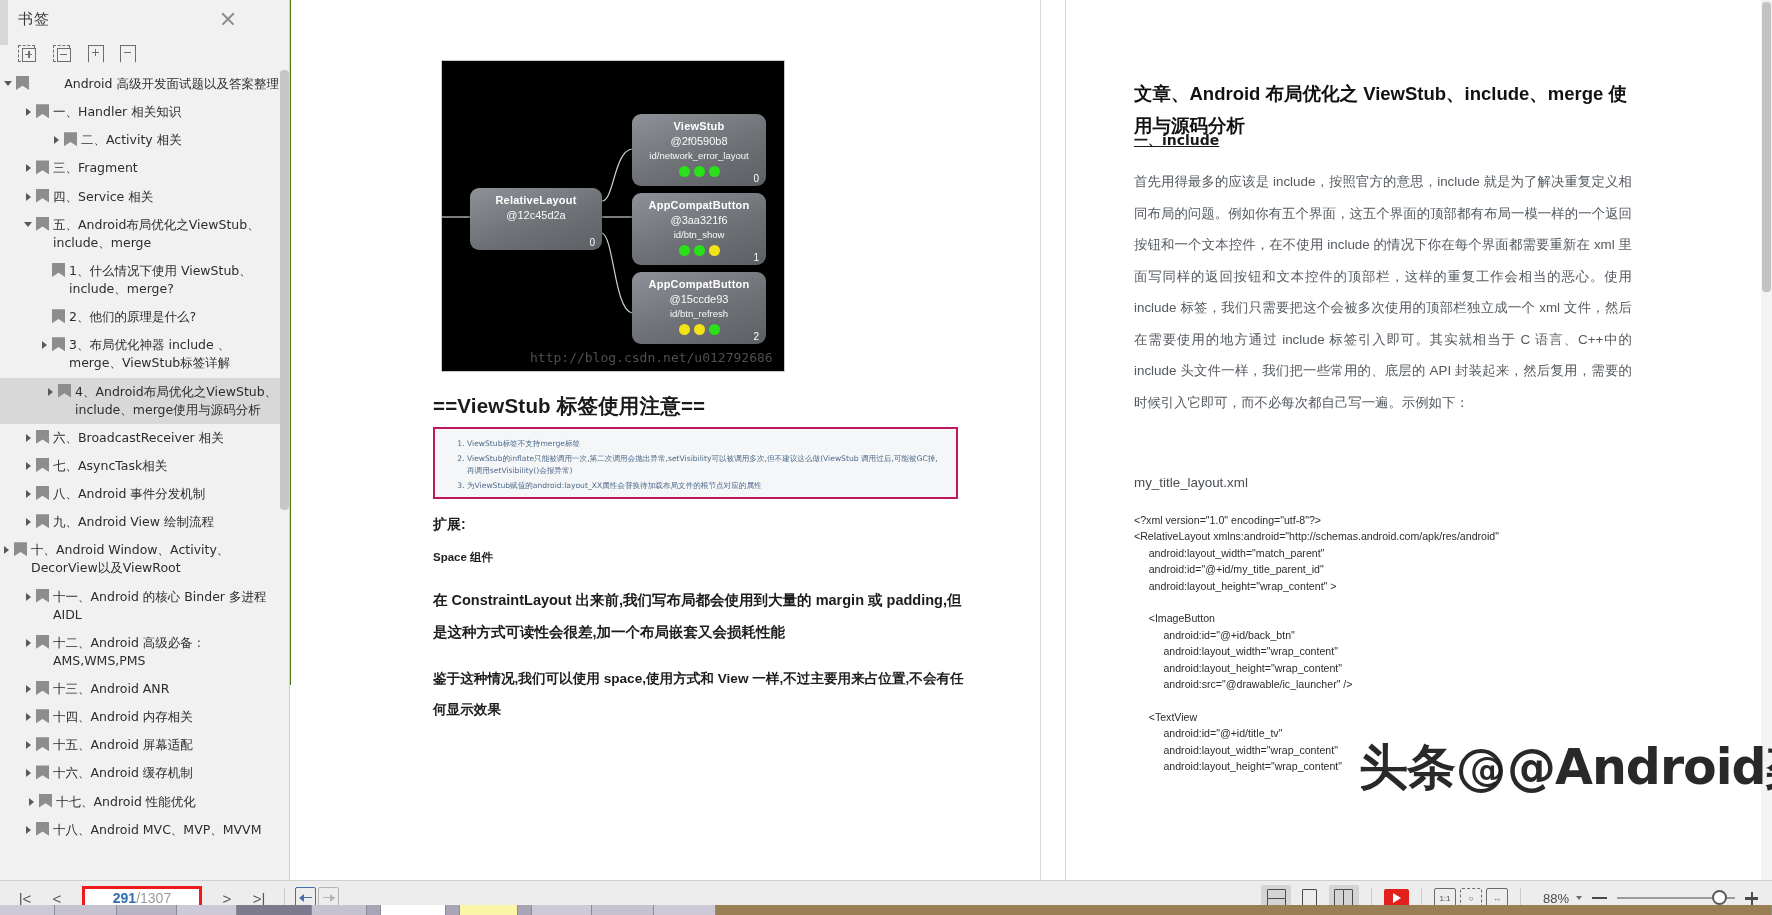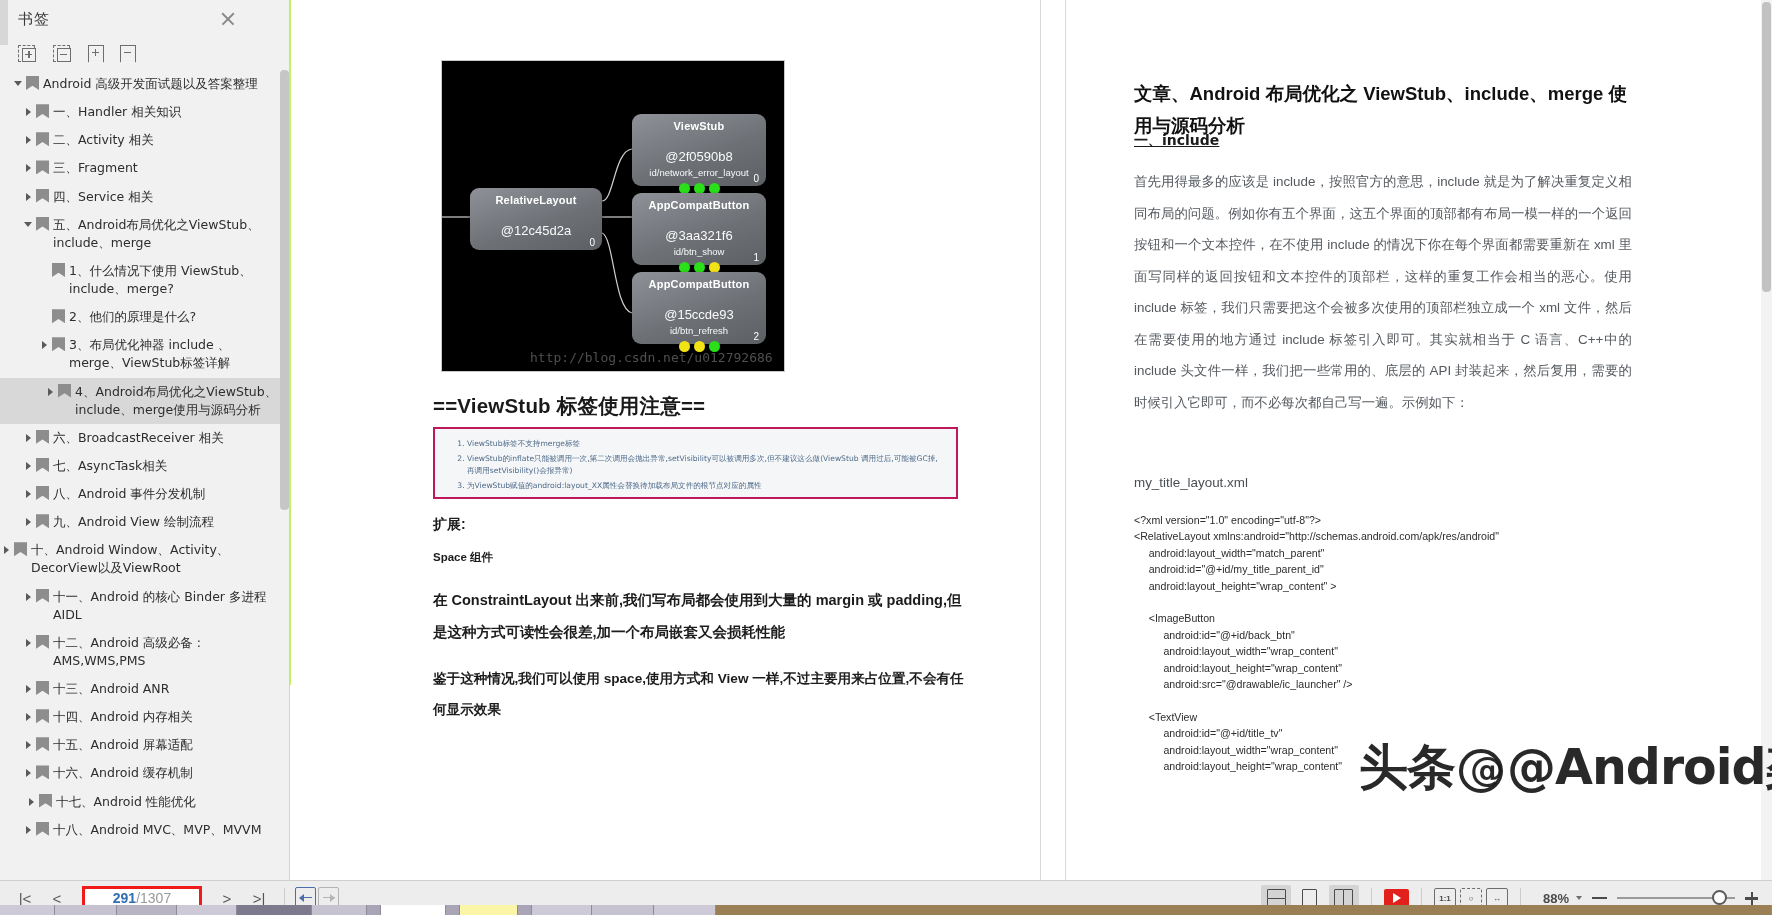--- a/index.html
+++ b/index.html
@@ -2,21 +2,21 @@
 <html><head>
 <meta charset="utf-8">
 <style>
   * { box-sizing: border-box; margin: 0; padding: 0; }
   html, body {
     width: 1772px; height: 915px;
     overflow: hidden;
     font-family: "Liberation Sans", sans-serif;
     background: #ffffff;
   }
-  #app { position: relative; width: 1772px; height: 685px; background: #bef264; }
+  #app { position: relative; width: 1772px; height: 685px; background: #4d7c0f; }
 
   
   #sidebar {
     position: absolute; left: 0; top: 0;
     width: 290px; height: 880px;
     background: #f1f1f1;
     border-right: 1px solid #d2d2d2;
     overflow: hidden;
   }
   .sb-header {
@@ -118,21 +118,21 @@
   .sqico .arr { position: absolute; left: 4px; top: 9px; width: 12px; height: 1.6px; background: #4a6ea9; }
   .sqico.dim .arr { background: #b4b4b4; }
   .sqico .arrhead {
     position: absolute; top: 6px; width: 0; height: 0;
     border-top: 4px solid transparent; border-bottom: 4px solid transparent;
   }
   .sqico.left .arrhead  { left: 3px; border-right: 5px solid #4a6ea9; }
   .sqico.right .arrhead { right: 3px; border-left: 5px solid #b4b4b4; }
 
   .nav-right {
-    margin-left: auto; display: flex; align-items: center; gap: 4px; padding-right: 14px; font-weight: bold;
+    margin-left: auto; display: flex; align-items: center; gap: 4px; padding-right: 14px;
   }
   .vmode {
     width: 30px; height: 26px; display: flex; align-items: center; justify-content: center;
     border-radius: 2px; cursor: pointer;
   }
   .vmode.active { background: #d4d4d4; }
   .vm-single { width: 15px; height: 19px; border: 1.6px solid #4b4b4b; border-radius: 1px; }
   .vm-stack  { width: 17px; height: 19px; position: relative; }
   .vm-stack:before, .vm-stack:after {
     content: ""; position: absolute; left: 0; width: 17px; height: 8px;
@@ -189,21 +189,21 @@
     width: 344px; height: 312px; background: #000;
     border: 1px solid #c9c9c9; overflow: hidden;
   }
   .hnode {
     position: absolute; border-radius: 9px;
     background: linear-gradient(160deg,#8e9197 0%,#6e7176 55%,#5c5f64 100%);
     color: #fff; text-align: center;
     box-shadow: 0 1px 3px rgba(0,0,0,.6);
   }
   .hnode .hn { font-size: 11px; font-weight: bold; margin-top: 6px; letter-spacing: .2px; }
-  .hnode .ha { font-size: 13px; margin-top: 17px; opacity: .96; }
+  .hnode .ha { font-size: 11px; margin-top: 3px; opacity: .96; }
   .hnode .hi { font-size: 9.5px; margin-top: 3px; opacity: .96; }
   .dots { display: flex; gap: 4px; justify-content: center; margin-top: 5px; }
   .dot { width: 11px; height: 11px; border-radius: 50%; }
   .hidx { position: absolute; right: 7px; bottom: 2px; font-size: 10px; color: #fff; }
   .wm-url {
     position: absolute; left: 88px; bottom: 6px;
     font-family: "DejaVu Sans Mono", monospace; font-size: 13px; color: #4f4f4f;
     white-space: nowrap;
   }
   .hsvg { position: absolute; left: 0; top: 0; width: 344px; height: 312px; }
@@ -313,31 +313,31 @@
       <div class="tb-ico ico-bm">
         <span class="plus-h" style="left:3.5px;top:7px;"></span>
           <span class="plus-v" style="left:6.5px;top:4px;"></span>
       </div>
       <div class="tb-ico ico-bm">
         <span class="minus-h" style="left:3.5px;top:7px;"></span>
       </div>
     </div>
 
     <div class="sb-tree" id="tree">
-        <div class="tnode" style="padding-left: 12px;">
+        <div class="tnode" style="padding-left: 2px; text-align: right;">
           <span class="tw open"></span>
           <span class="bmk"></span>
           <span class="tlabel">Android 高级开发面试题以及答案整理</span>
         </div>
         <div class="tnode" style="padding-left: 22px;">
           <span class="tw closed"></span>
           <span class="bmk"></span>
           <span class="tlabel">一、Handler 相关知识</span>
         </div>
-        <div class="tnode" style="padding-left: 22px;">
+        <div class="tnode" style="padding-left: 22px; margin-left: 28px;">
           <span class="tw closed"></span>
           <span class="bmk"></span>
           <span class="tlabel">二、Activity 相关</span>
         </div>
         <div class="tnode" style="padding-left: 22px;">
           <span class="tw closed"></span>
           <span class="bmk"></span>
           <span class="tlabel">三、Fragment</span>
         </div>
         <div class="tnode" style="padding-left: 22px;">

